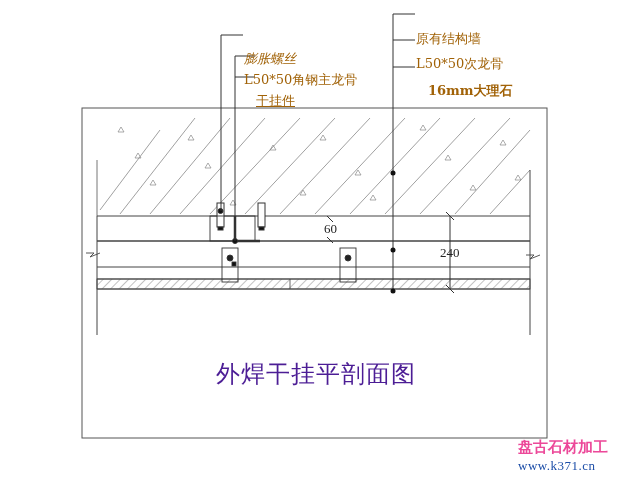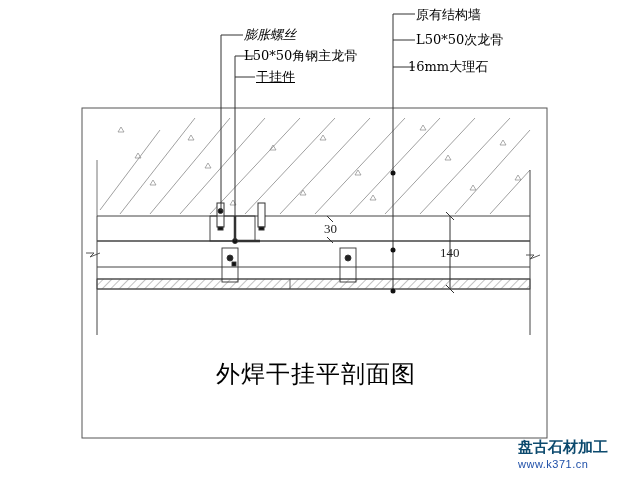--- a/index.html
+++ b/index.html
@@ -1,22 +1,22 @@
 <!DOCTYPE html>
 <html><head>
 <meta charset="utf-8">
 <style>
   html, body { margin: 0; padding: 0; background: #ffffff; }
   body { width: 632px; height: 480px; position: relative; overflow: hidden; font-family: "DejaVu Serif", serif; }
   #drawing { position: absolute; left: 0; top: 0; width: 632px; height: 480px; }
-  .lbl { position: absolute; font-family: "DejaVu Serif", "Liberation Serif", serif; font-size: 13px; color: #000000; white-space: nowrap; line-height: 1; }
+  .lbl { position: absolute; font-family: "DejaVu Serif", "Liberation Serif", serif; font-size: 13px; color: #a16207; white-space: nowrap; line-height: 1; margin-top: 24px; }
   .dim { position: absolute; font-family: "Liberation Serif", serif; font-size: 13px; color: #222; line-height: 1; }
-  .title { position: absolute; left: 216px; top: 362px; font-family: "DejaVu Sans", "Liberation Sans", sans-serif; font-size: 24px; color: #000000; letter-spacing: 1px; line-height: 1; }
-  .wm1 { position: absolute; left: 518px; top: 440px; font-family: "DejaVu Sans", sans-serif; font-weight: bold; font-size: 15px; color: #0c4a6e; line-height: 1; text-align: center; }
-  .wm2 { position: absolute; left: 518px; top: 459px; font-family: Liberation Sans, sans-serif; font-size: 11px; color: #1e4fa8; line-height: 1; letter-spacing: 0.5px; }
+  .title { position: absolute; left: 216px; top: 362px; font-family: "DejaVu Sans", "Liberation Sans", sans-serif; font-size: 24px; color: #4c1d95; letter-spacing: 1px; line-height: 1; }
+  .wm1 { position: absolute; left: 518px; top: 440px; font-family: "DejaVu Sans", sans-serif; font-weight: bold; font-size: 15px; color: #ec4899; line-height: 1; text-align: center; }
+  .wm2 { position: absolute; left: 518px; top: 459px; font-family: Liberation Serif, serif; font-size: 13px; color: #1e4fa8; line-height: 1; letter-spacing: 0.5px; }
 </style>
 </head>
 <body>
 
 <svg id="drawing" width="632" height="480" viewBox="0 0 632 480" xmlns="http://www.w3.org/2000/svg">
   <defs>
     <pattern id="hatch" patternUnits="userSpaceOnUse" width="6" height="6" patternTransform="rotate(45)">
       <line x1="0" y1="0" x2="0" y2="6" stroke="#666" stroke-width="0.8"></line>
     </pattern>
   </defs>
@@ -121,21 +121,21 @@
     <line x1="327" y1="237" x2="333" y2="243"></line>
   </g>
 </svg>
 
 <div class="lbl" style="left:244px;top:28px;font-style:italic;">膨胀螺丝</div>
 <div class="lbl" style="left:244px;top:49px;">L50*50角钢主龙骨</div>
 <div class="lbl" style="left:256px;top:70px;text-decoration:underline;">干挂件</div>
 
 <div class="lbl" style="left:416px;top:8px;">原有结构墙</div>
 <div class="lbl" style="left:416px;top:33px;">L50*50次龙骨</div>
-<div class="lbl" style="left:408px;top:60px;">16mm大理石</div>
+<div class="lbl" style="left:428px;top:60px;font-weight:bold;">16mm大理石</div>
 
-<div class="dim" style="left:324px;top:222px;">30</div>
-<div class="dim" style="left:440px;top:246px;">140</div>
+<div class="dim" style="left:324px;top:222px;">60</div>
+<div class="dim" style="left:440px;top:246px;">240</div>
 
 <div class="title">外焊干挂平剖面图</div>
 
 <div class="wm1">盘古石材加工</div>
 <div class="wm2">www.k371.cn</div>
 
 </body></html>

